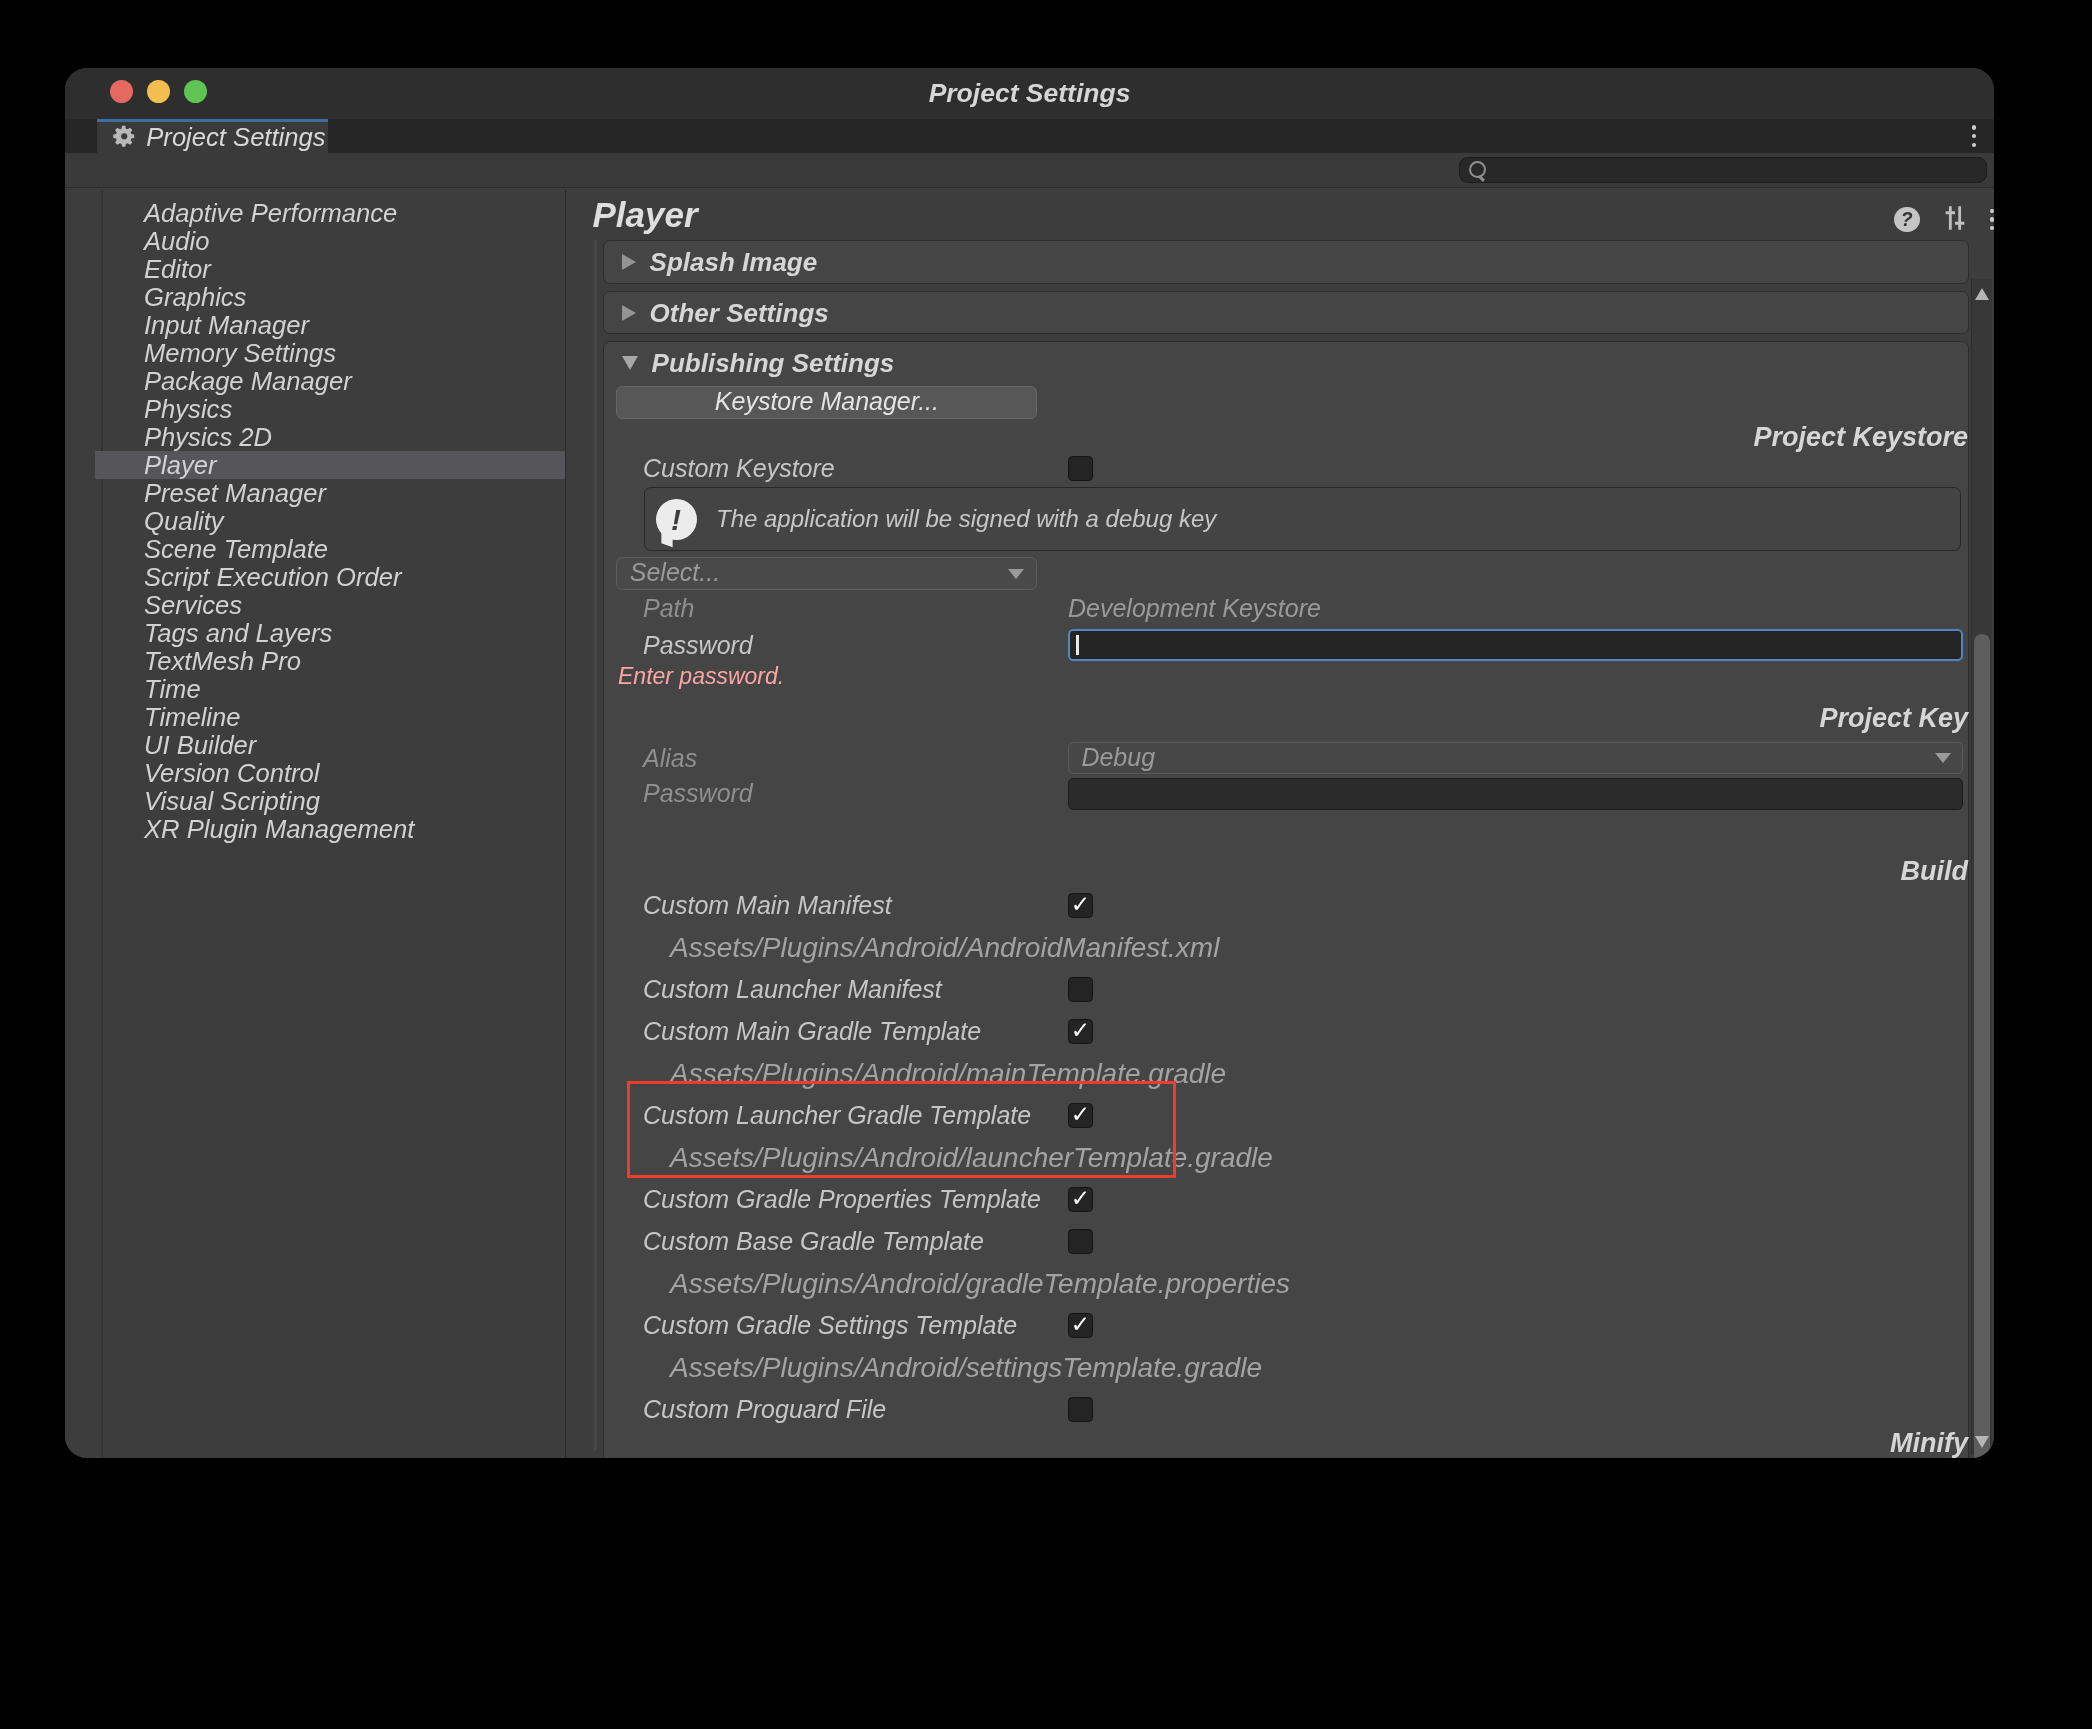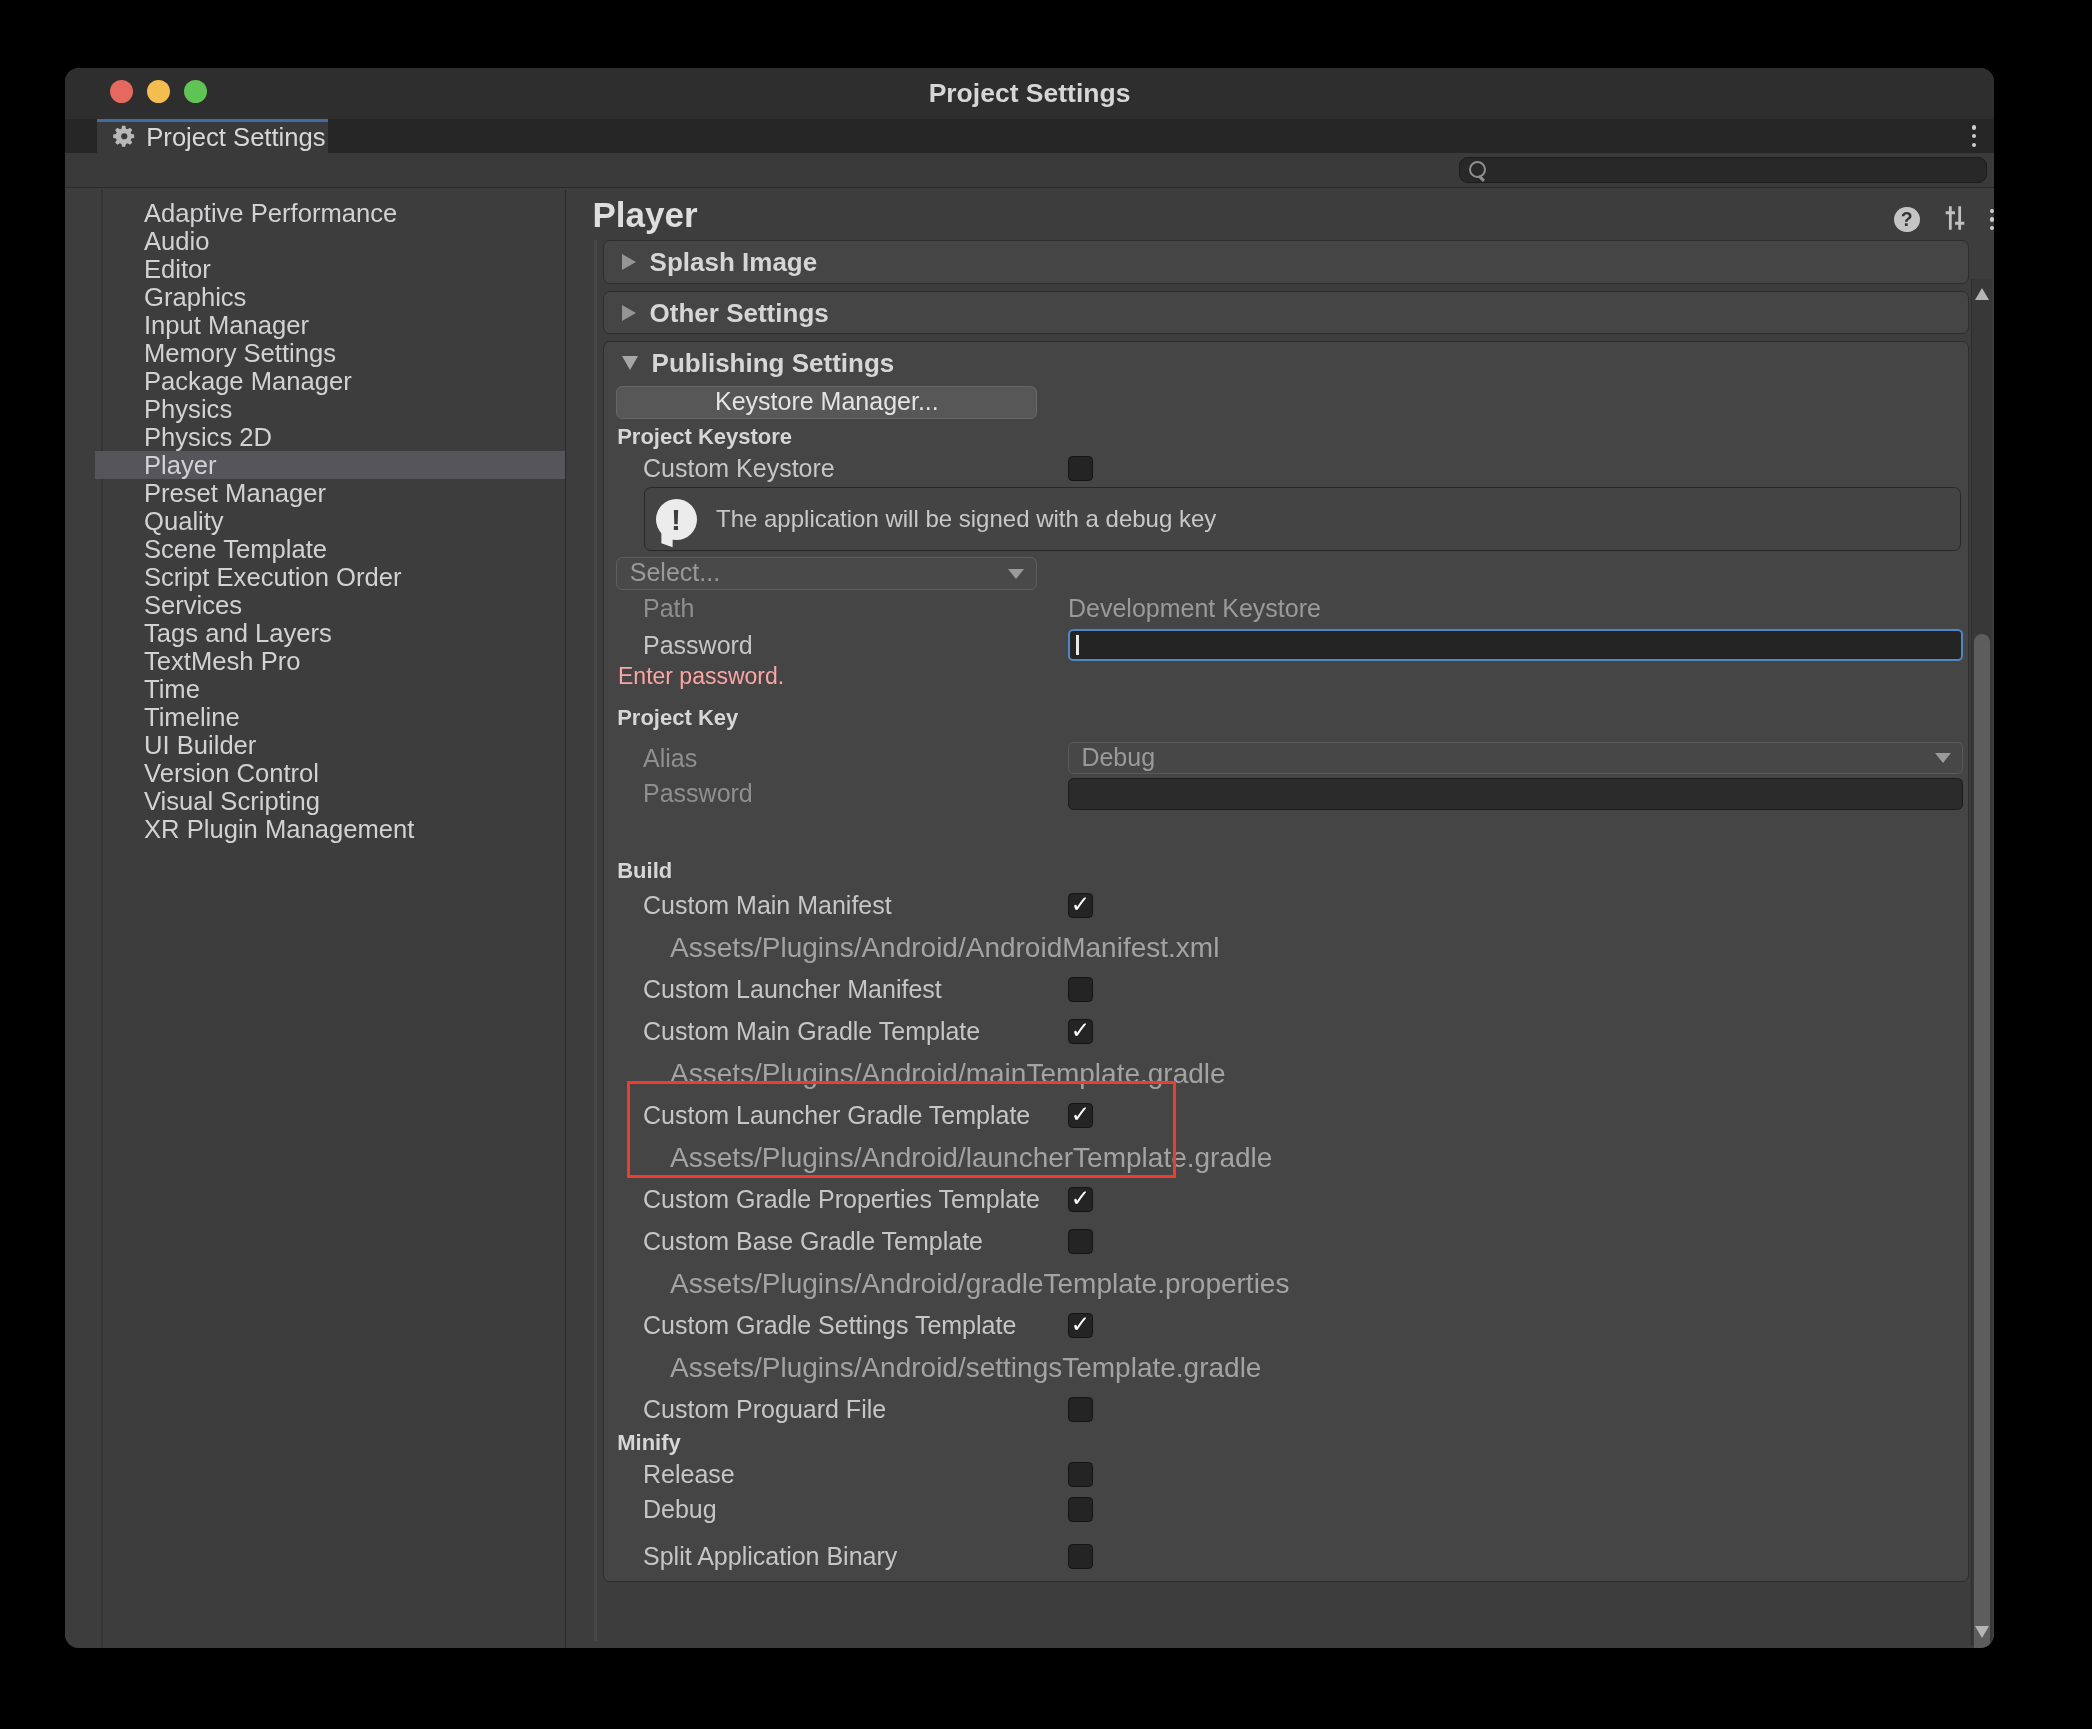--- a/index.html
+++ b/index.html
@@ -1,20 +1,20 @@
 <!DOCTYPE html>
 <html style="font-size:14px"><head>
 <meta charset="utf-8">
 <style>
   html,body{margin:0;padding:0;background:#000;width:2093px;height:1729px;
     font-family:"Liberation Sans","DejaVu Sans",sans-serif;
     -webkit-font-smoothing:antialiased;}
   
-  #window{position:absolute;left:65px;top:68px;width:1929px;height:1580px;
-    background:#3d3d3d;border-radius:14px;overflow:hidden;}
+  #window{position:absolute;left:65px;top:68px;width:1929px;height:1390px;
+    background:#3d3d3d;border-radius:22px;overflow:hidden;font-style:italic;}
   
   #titlebar{position:absolute;left:0;top:0;width:100%;height:51px;background:#2e2e2e;}
   .traffic{position:absolute;top:11.5px;width:23px;height:23px;border-radius:50%;}
   #win-title{position:absolute;left:0;top:0;width:100%;height:51px;line-height:51px;
     text-align:center;color:#d6d6d6;font-size:26.5px;font-weight:700;}
   
   #tabbar{position:absolute;left:0;top:51px;width:100%;height:34px;background:#262626;}
   #tab{position:absolute;left:32px;top:0;width:231px;height:34px;background:#3a3a3a;
     border-top:3.5px solid #3f6da0;box-sizing:border-box;display:flex;align-items:center;
     padding-left:14px;gap:8.8px;}
@@ -56,22 +56,22 @@
     border-bottom:8.8px solid transparent;}
   .tri-down{width:0;height:0;border-top:14px solid #a6a6a6;border-left:8.8px solid transparent;
     border-right:8.8px solid transparent;}
   .dd-arrow{width:0;height:0;border-top:10.6px solid #9a9a9a;border-left:8px solid transparent;
     border-right:8px solid transparent;}
   
   #pub-body{position:absolute;left:0;top:44px;right:0;}
   .btn{margin-left:12.4px;width:421px;height:33px;background:#575757;border:1.8px solid #676767;
     border-radius:6.2px;box-sizing:border-box;color:#e4e4e4;font-size:25px;text-align:center;
     line-height:29px;}
-  .h-bold{padding-left:13.2px;height:28px;line-height:28px;color:#d6d6d6;font-size:22px;
-    font-weight:700;}
+  .h-bold{padding-left:13.2px;height:28px;line-height:28px;color:#d6d6d6;font-size:27px;
+    font-weight:700;text-align:right;}
   .row{position:relative;height:28px;display:flex;align-items:center;}
   .row .rlabel{padding-left:39px;color:#c6c6c6;font-size:25px;white-space:nowrap;}
   .row .rvalue{position:absolute;left:464px;color:#9a9a9a;font-size:25px;}
   .checkbox{position:absolute;left:464px;width:25px;height:25px;background:#242424;
     border:1.8px solid #141414;border-radius:4.4px;box-sizing:border-box;}
   .checkbox.checked:after{content:"\2713";position:absolute;left:1.8px;top:-3.5px;color:#fff;
     font-size:23px;font-weight:700;}
   .infobox{margin:5.3px 7px 0 40px;height:64px;background:#444;border:1.8px solid #282828;
     border-radius:7px;box-sizing:border-box;display:flex;align-items:center;gap:19.4px;
     padding-left:10.6px;}

